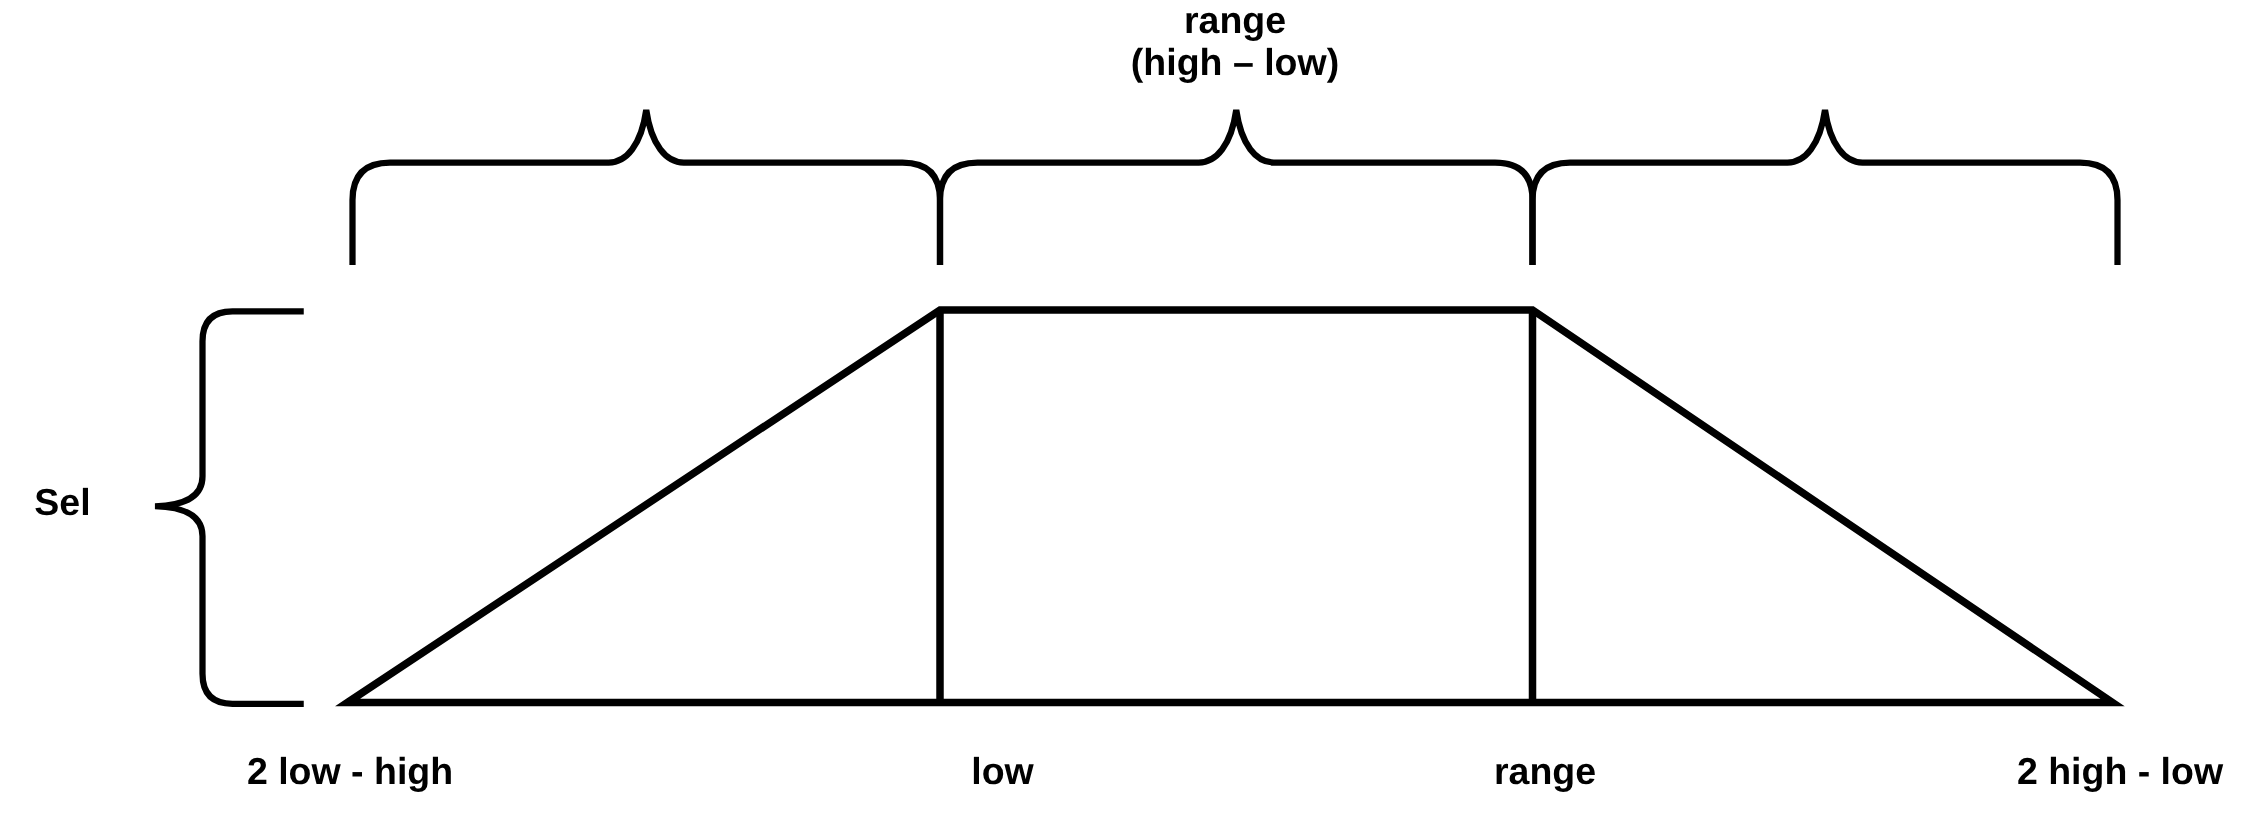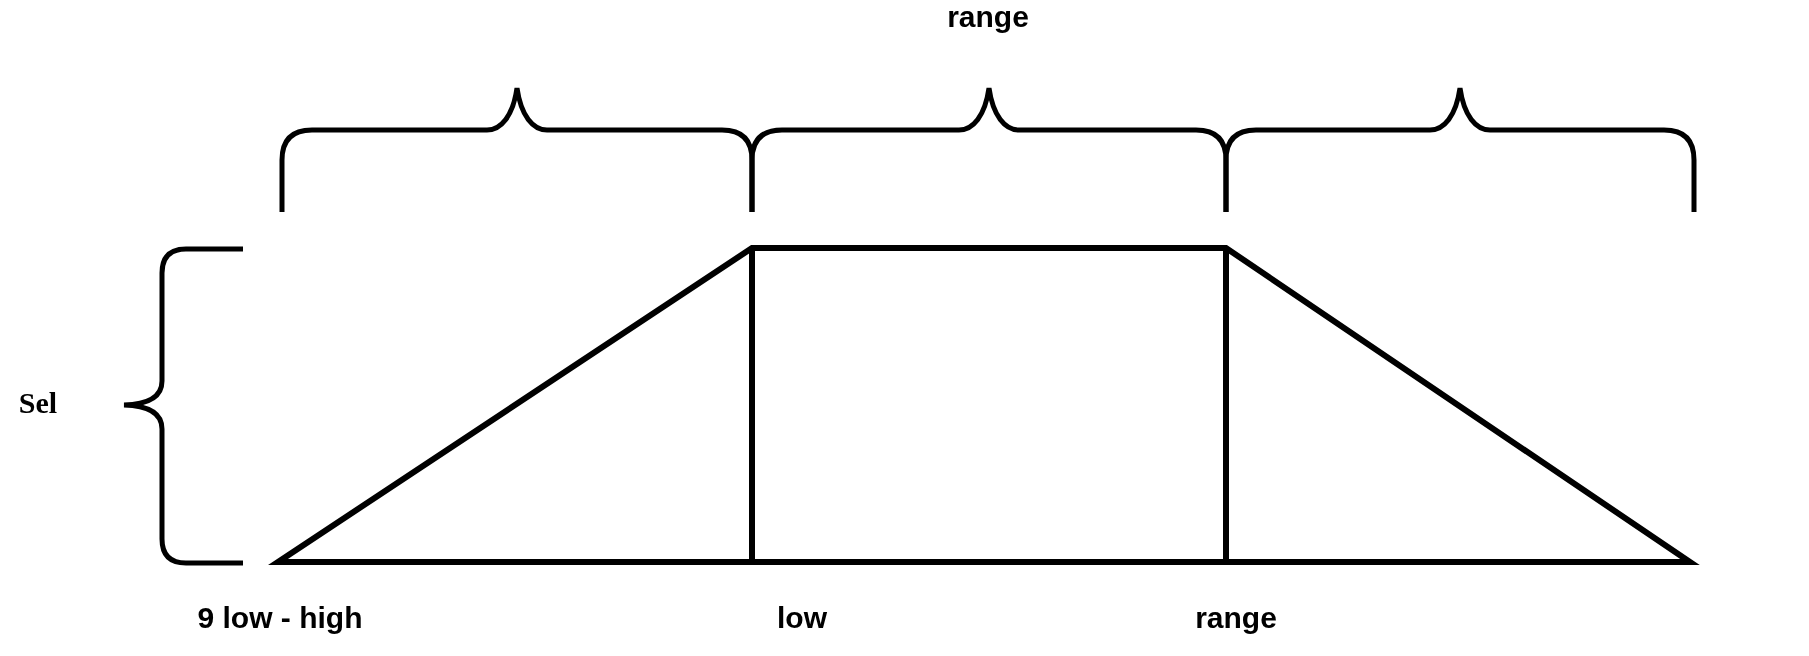--- a/index.html
+++ b/index.html
@@ -34,21 +34,21 @@
   .stroke-brace { stroke-width: 5px; }
   .label {
     position: absolute;
     transform: translateX(-50%);
     white-space: nowrap;
     font-size: 30px;
     line-height: 34px;
     text-align: center;
   }
   .range-label { left: 988px; top: 0; }
-  .sel-label   { left: 38px;  top: 386px; font-family: Liberation Serif, serif; }
+  .sel-label   { left: 50px;  top: 386px; }
   .x-label     { top: 601px; }
   .x-left-tail  { left: 280px; }
   .x-low        { left: 802px; }
   .x-high       { left: 1236px; }
   .x-right-tail { left: 1696px; }
 </style>
 </head>
 <body>
 
 <div class="canvas">
@@ -77,21 +77,23 @@
              L 1664 130 Q 1694 130 1694 160 L 1694 212"></path>
 
     <path class="stroke-brace" d="M 243 249 L 186 249 Q 162 249 162 273 L 162 381
              Q 162 404 124 405
              Q 162 406 162 429
              L 162 539 Q 162 563 186 563 L 243 563"></path>
   </svg>
 
   <div class="label range-label">
     <div>range</div>
+    <div>(high – low)</div>
   </div>
 
   <div class="label sel-label">Sel</div>
 
-  <div class="label x-label x-left-tail">9 low - high</div>
+  <div class="label x-label x-left-tail">2 low - high</div>
   <div class="label x-label x-low">low</div>
   <div class="label x-label x-high">range</div>
+  <div class="label x-label x-right-tail">2 high - low</div>
 
 </div>
 
 </body></html>

